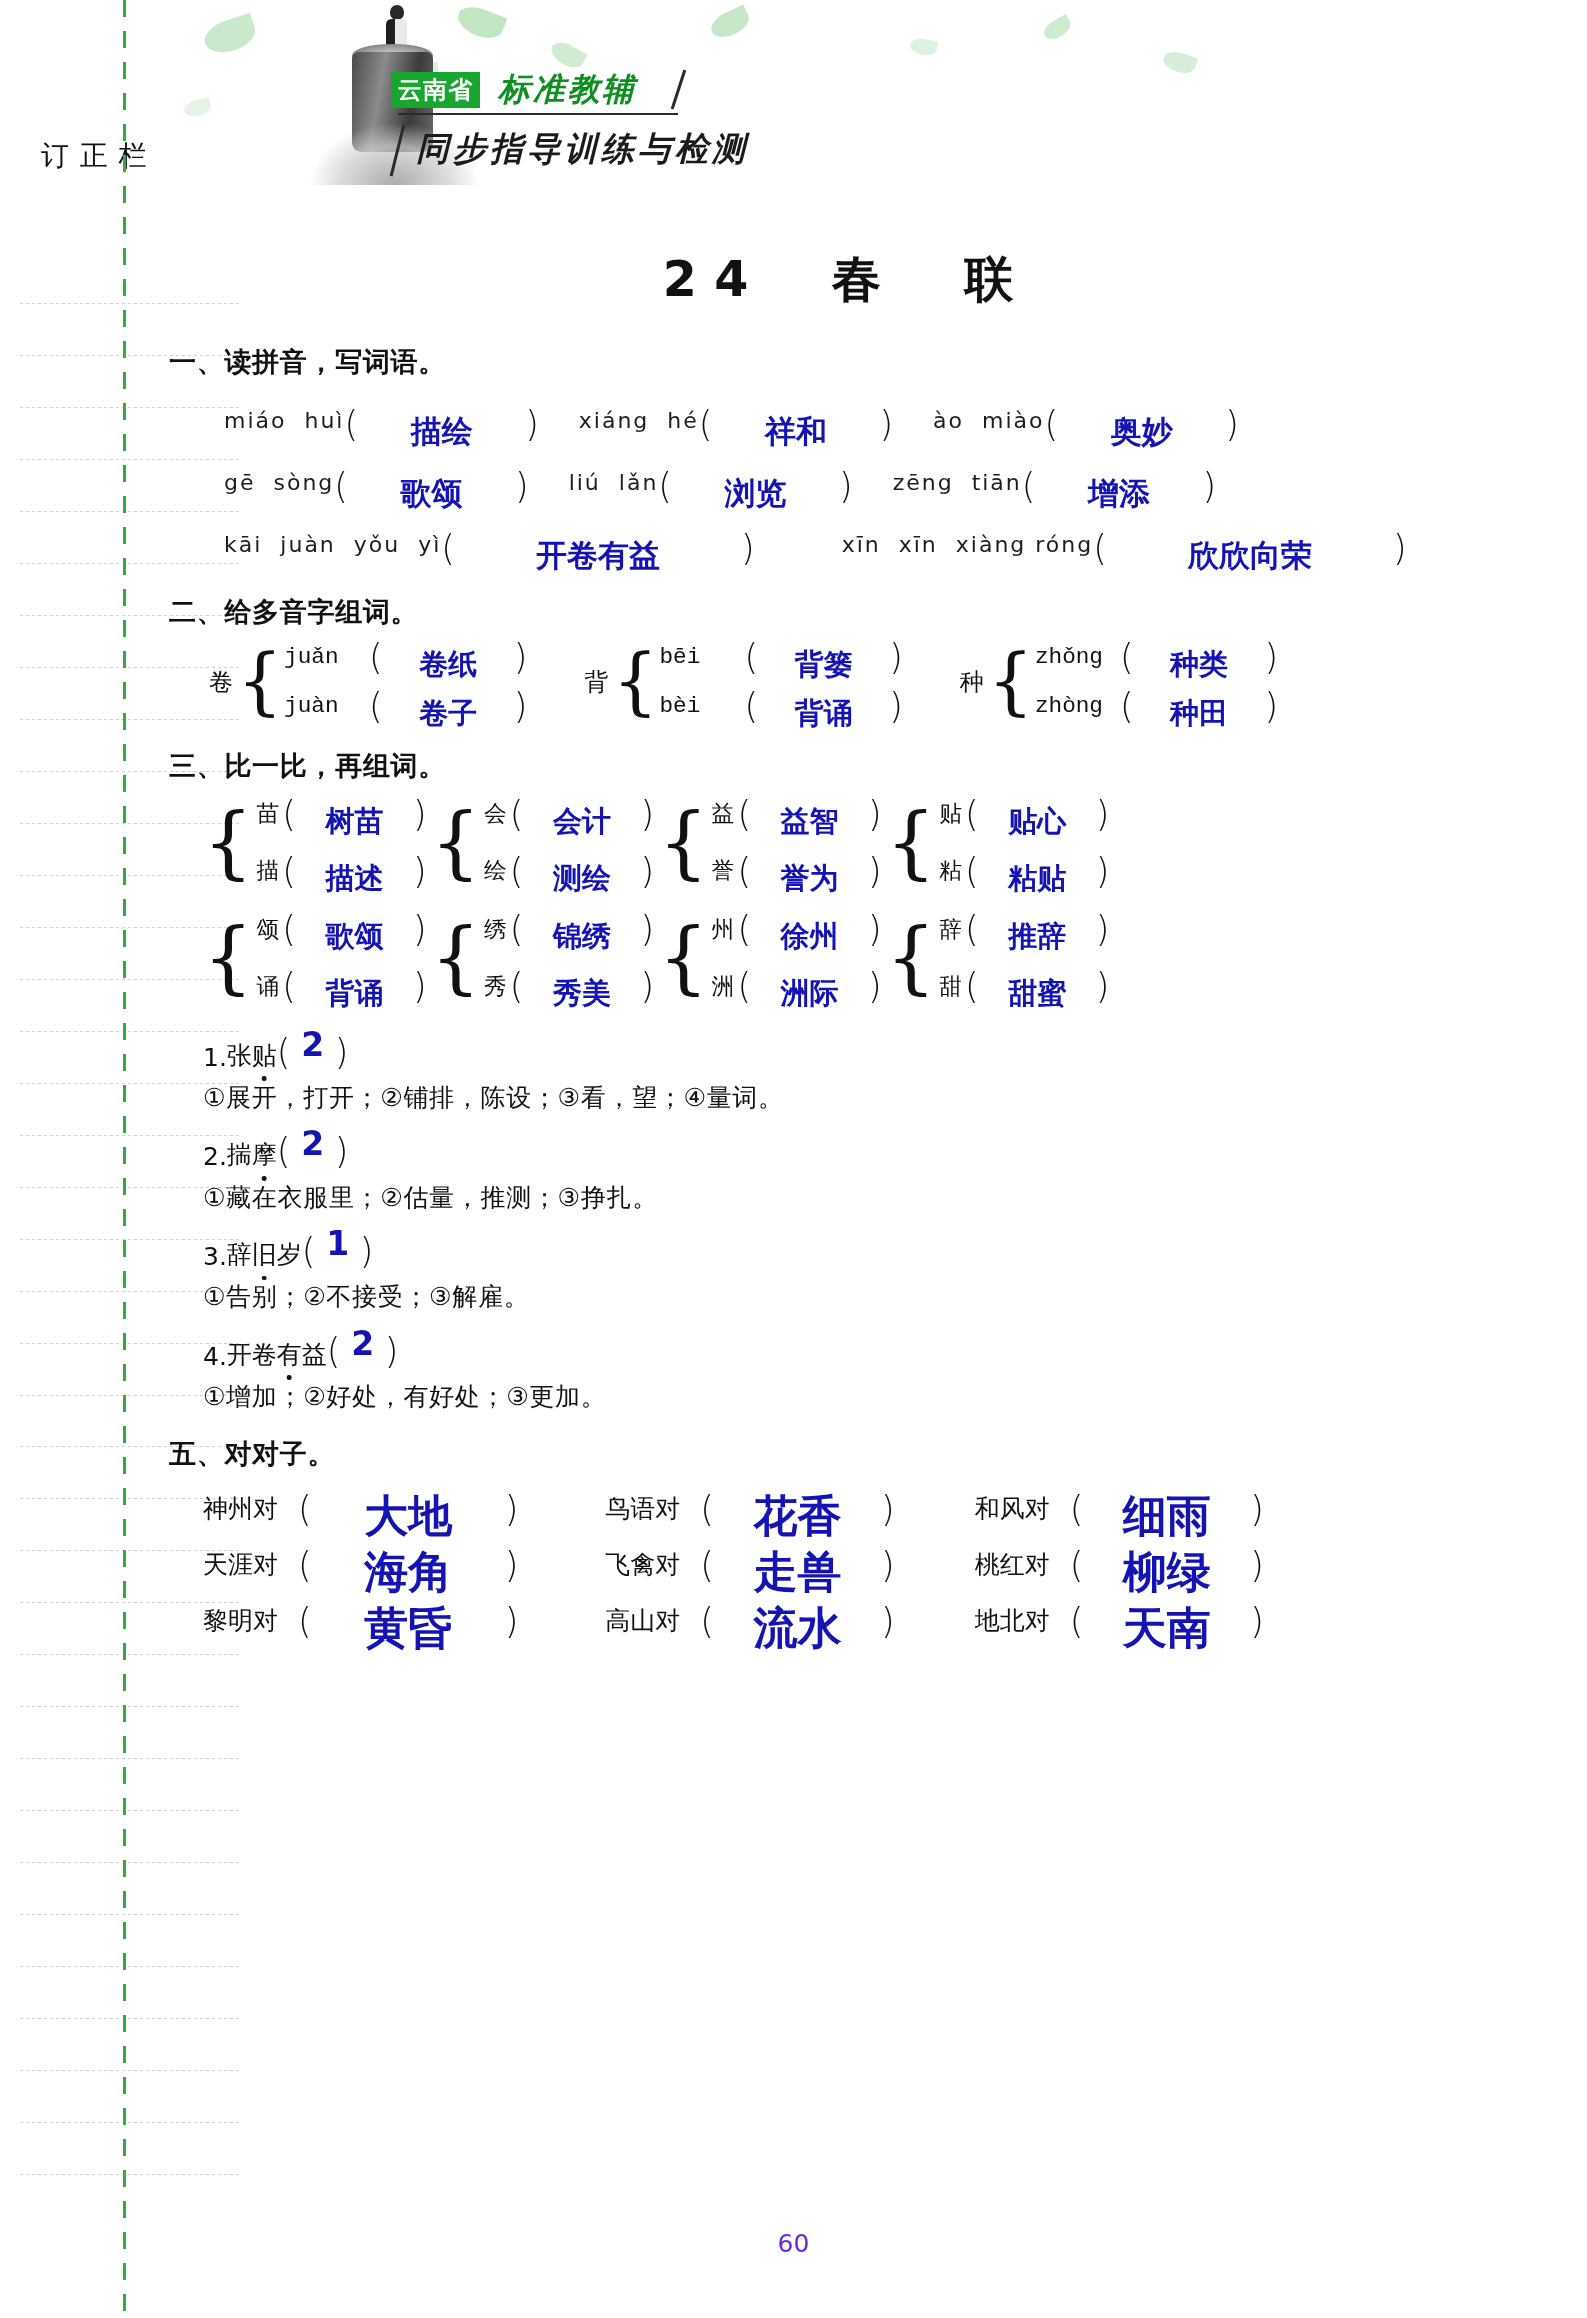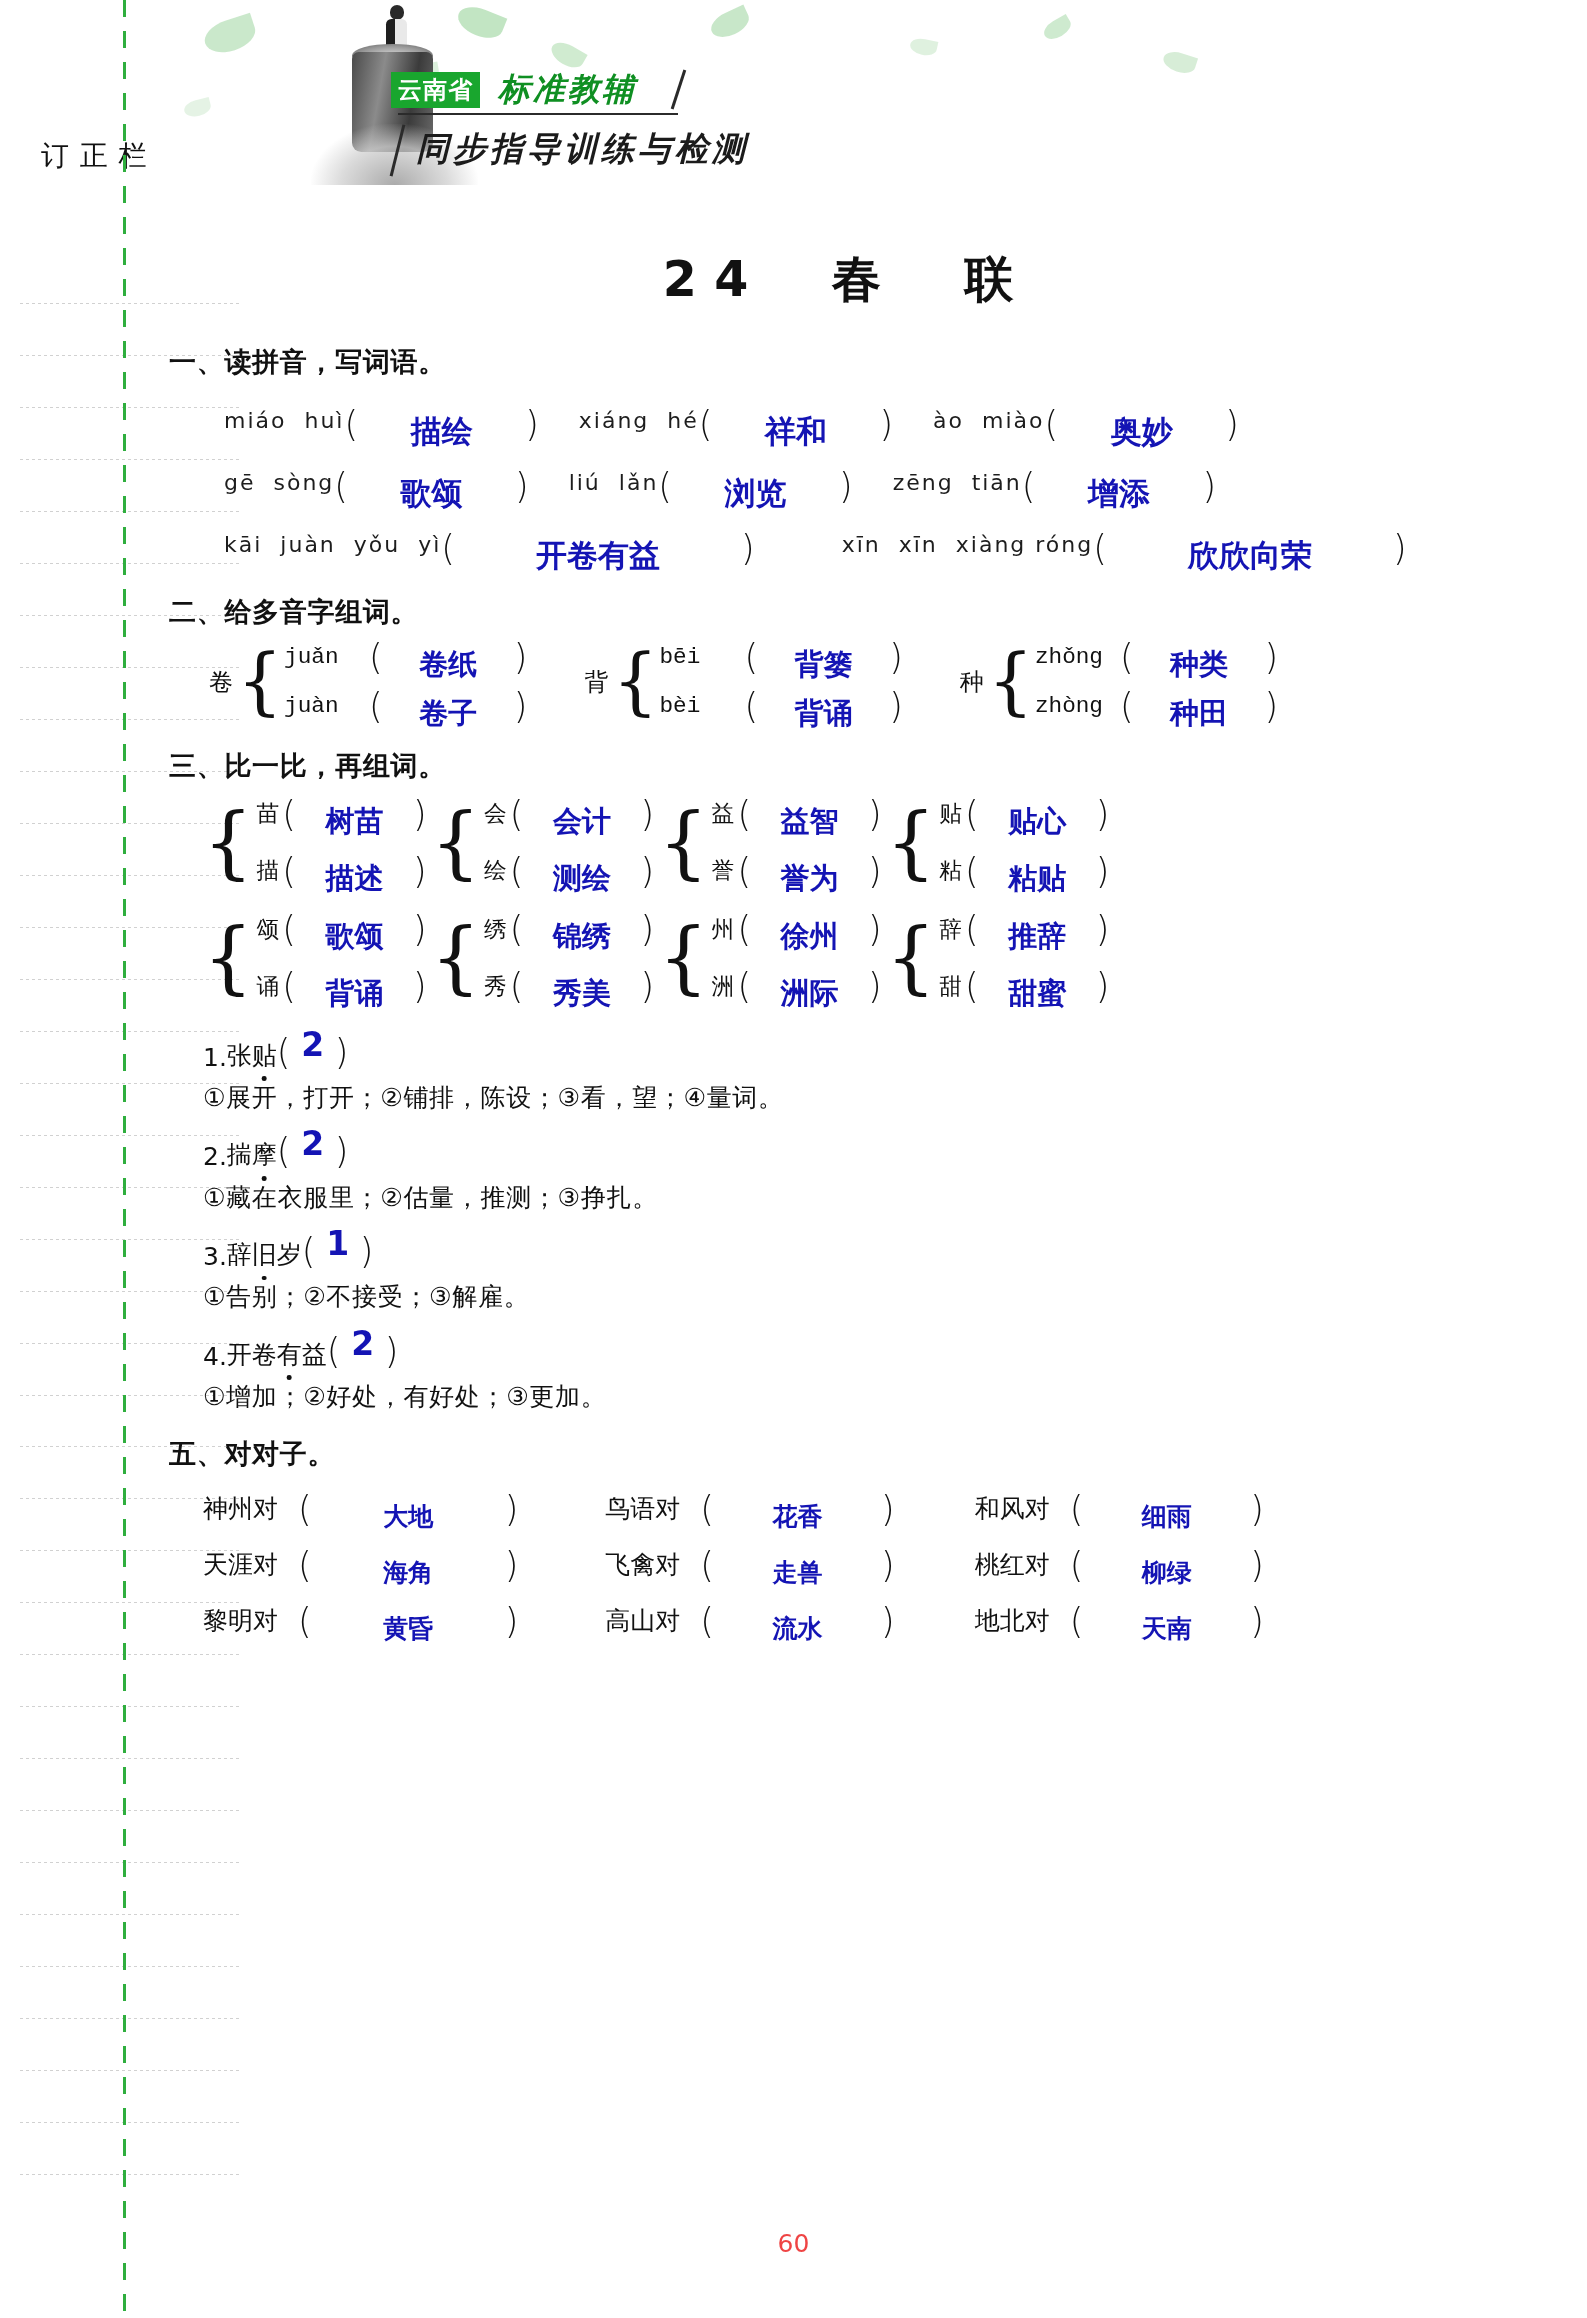--- a/index.html
+++ b/index.html
@@ -116,24 +116,24 @@
   .dotw::after{content:"";position:absolute;left:50%;transform:translateX(-50%);
     bottom:-9.3px;width:4.7px;height:4.7px;border-radius:50%;background:#111;}
   .qans{font-size:33px;margin:0 10.7px;position:relative;top:-8px;}
   .opts{margin:9.3px 0 0 79px;font-size:25px;color:#111;letter-spacing:0.7px;}
 
   
   .s5{padding-left:79px;margin-top:9.3px;}
   .s5row{display:flex;align-items:center;height:56px;}
   .cp{display:flex;align-items:center;gap:20px;}
   .cp-lead{font-size:25px;color:#111;}
-  .cp-box{text-align:center;font-size:25px;}
+  .cp-box{text-align:center;font-size:44px;}
 
   .pageno{position:absolute;left:0;right:0;top:2229px;text-align:center;
-    font-size:25px;color:#ef4444;
+    font-size:25px;color:#6d28d9;
     font-family:"DejaVu Sans","Liberation Sans",sans-serif;}
 </style>
 </head>
 <body>
 
 <div class="page">
 
   <div class="sidebar">
     <div class="sidebar-title">订正栏</div>
     <div class="sidebar-rules" id="sidebar-rules">

